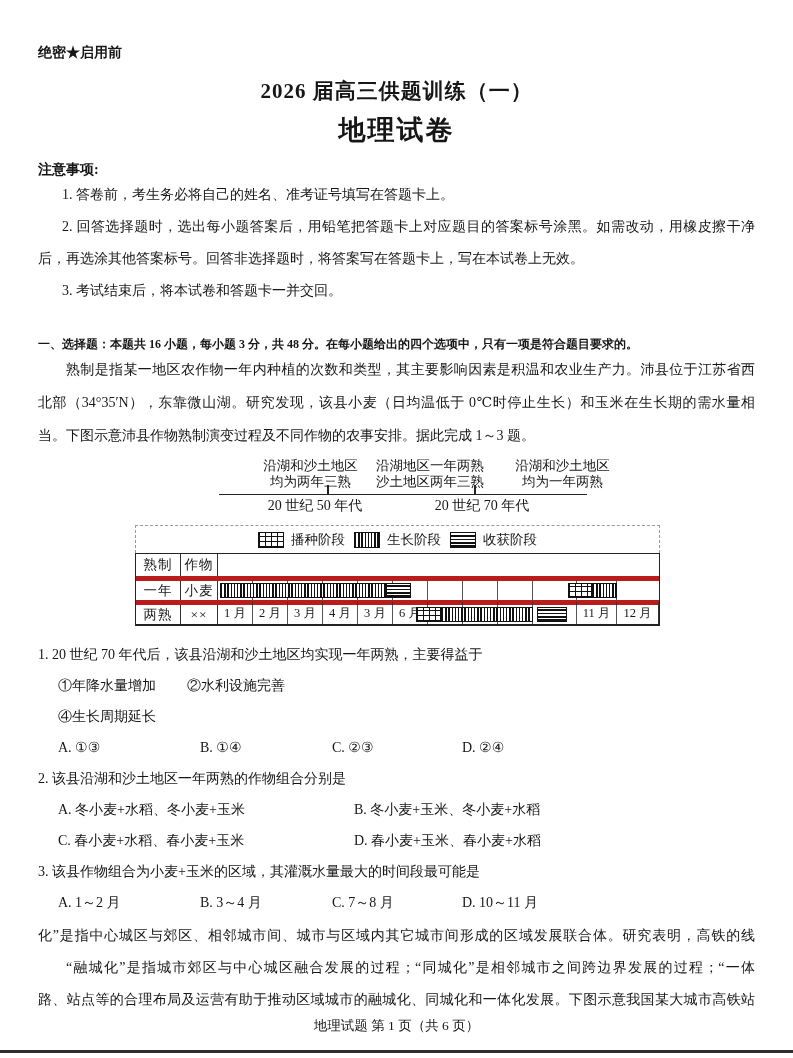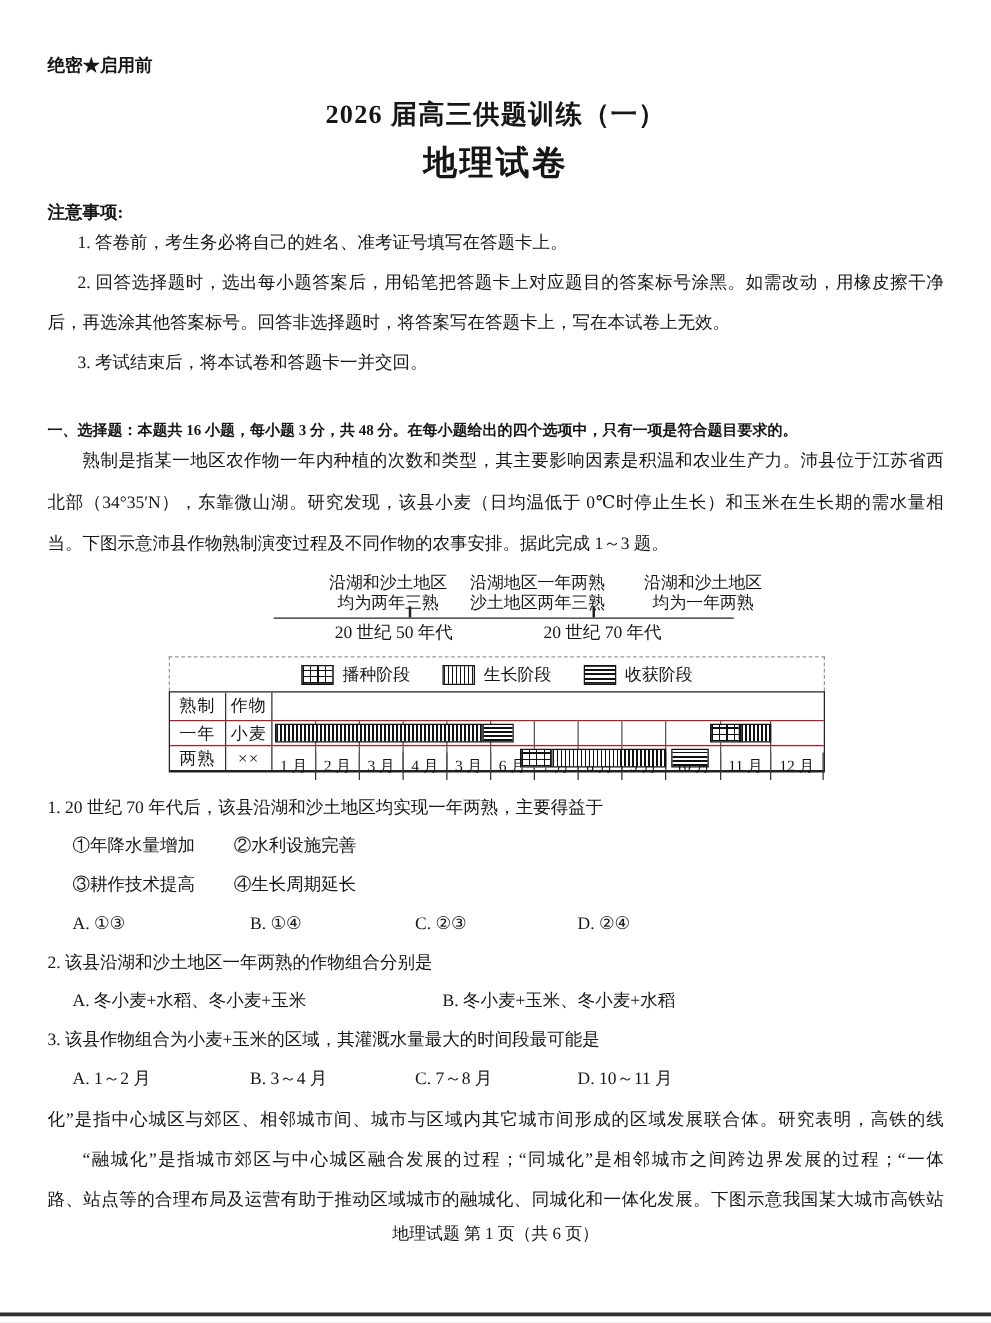--- a/index.html
+++ b/index.html
@@ -37,28 +37,28 @@
   .tl-tick.t1{left:436px;}
   .tl-era{position:absolute;top:39px;width:140px;text-align:center;font-size:14px;}
   .tl-era.e0{left:207px;}
   .tl-era.e1{left:374px;}
 
   
   .fig-wrap{margin-top:9px;margin-left:97px;width:525px;}
   .legend-row{
     box-sizing:border-box;height:28px;width:525px;
     border:1px dashed #9a9a9a;border-bottom:none;
-    display:flex;align-items:center;justify-content:center;gap:26px;
+    display:flex;align-items:center;justify-content:center;gap:9px;
     font-size:13.5px;
   }
   .legend-item{display:flex;align-items:center;gap:7px;}
   .swatch{width:26px;height:16px;box-sizing:border-box;}
   .gtable{box-sizing:border-box;width:525px;border:1.5px solid #222;border-bottom-width:2px;}
   .grow{display:flex;align-items:stretch;}
-  .grow + .grow{border-top:1px solid #b91c1c;}
+  .grow + .grow{border-top:5px solid #b91c1c;}
   .cell{box-sizing:border-box;display:flex;align-items:center;justify-content:center;
         font-size:13.5px;border-right:1px solid #333;letter-spacing:1px;}
   .c-regime{width:45px;}
   .c-crop{width:37px;}
   .hrow{height:22px;}
   .drow{height:19px;}
   .months-strip{position:relative;display:flex;flex:1;}
   .mcell{box-sizing:border-box;height:100%;border-right:1px solid #555;
          display:flex;align-items:center;justify-content:center;
          font-size:12.5px;letter-spacing:0;white-space:nowrap;}
@@ -207,36 +207,39 @@
     </div>
   </div>
 
   <div class="q-block q1">
     <div>1. 20 世纪 70 年代后，该县沿湖和沙土地区均实现一年两熟，主要得益于</div>
     <div class="grid-row sub-row">
       <span>①年降水量增加</span>
       <span>②水利设施完善</span>
     </div>
     <div class="grid-row sub-row">
-      <span>③耕作技术提高</span>
       <span>④生长周期延长</span>
     </div>
     <div class="grid-row choice-4">
       <span>A. ①③</span>
       <span>B. ①④</span>
       <span>C. ②③</span>
       <span>D. ②④</span>
     </div>
   </div>
 
   <div class="q-block">
     <div>2. 该县沿湖和沙土地区一年两熟的作物组合分别是</div>
     <div class="grid-row choice-2">
       <span>A. 冬小麦+水稻、冬小麦+玉米</span>
       <span>B. 冬小麦+玉米、冬小麦+水稻</span>
+    </div>
+    <div class="grid-row choice-2">
+      <span>C. 春小麦+水稻、春小麦+玉米</span>
+      <span>D. 春小麦+玉米、春小麦+水稻</span>
     </div>
   </div>
 
   <div class="q-block">
     <div>3. 该县作物组合为小麦+玉米的区域，其灌溉水量最大的时间段最可能是</div>
     <div class="grid-row choice-4">
       <span>A. 1～2 月</span>
       <span>B. 3～4 月</span>
       <span>C. 7～8 月</span>
       <span>D. 10～11 月</span>

